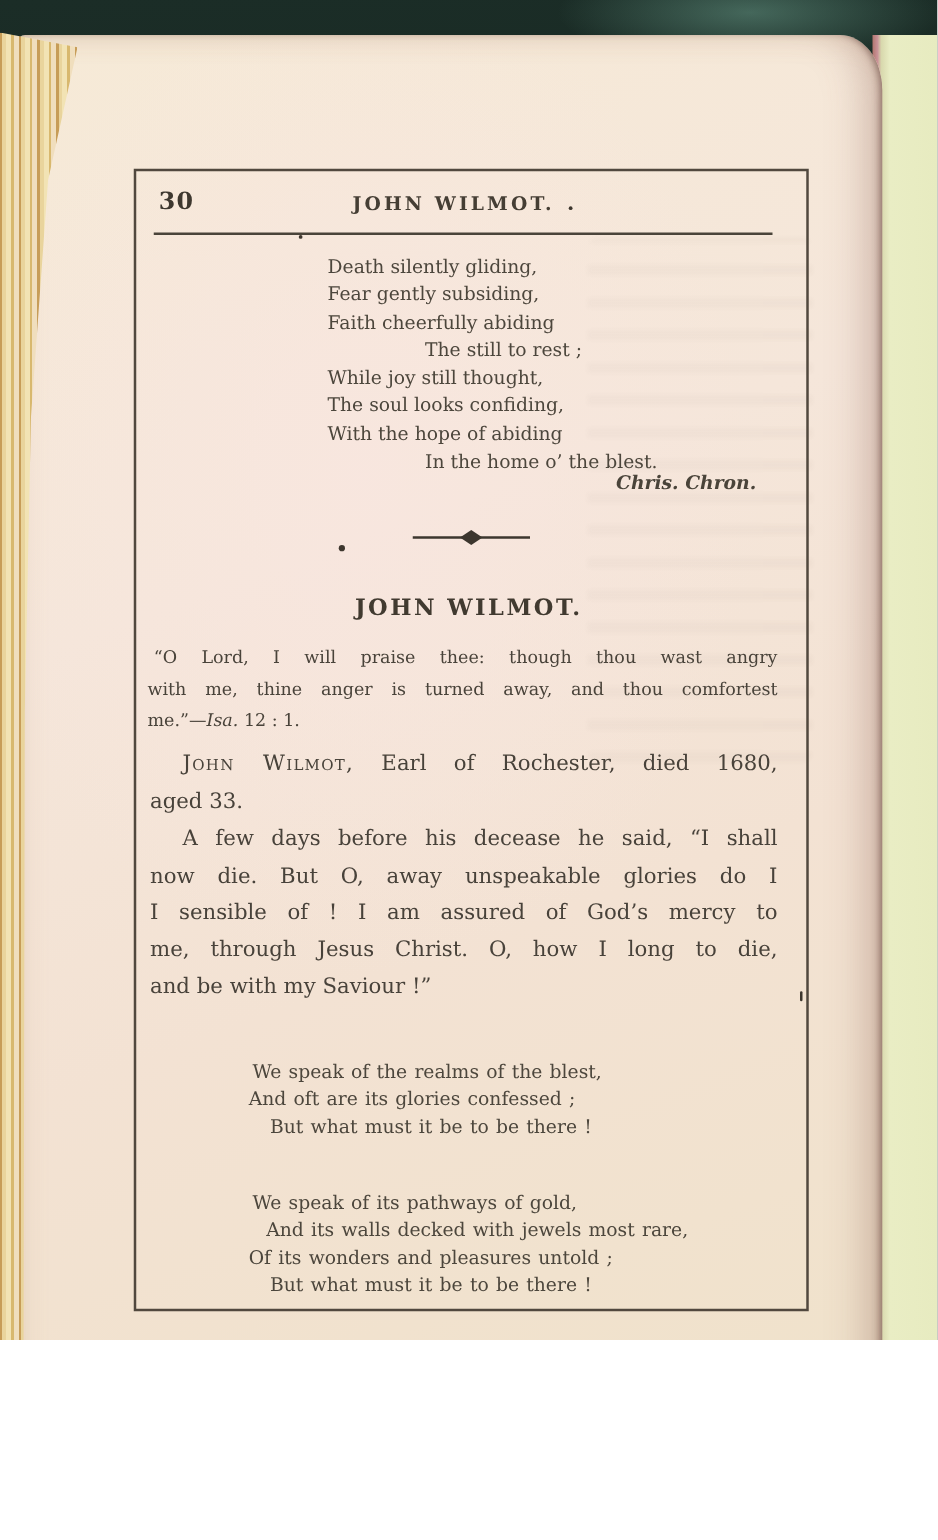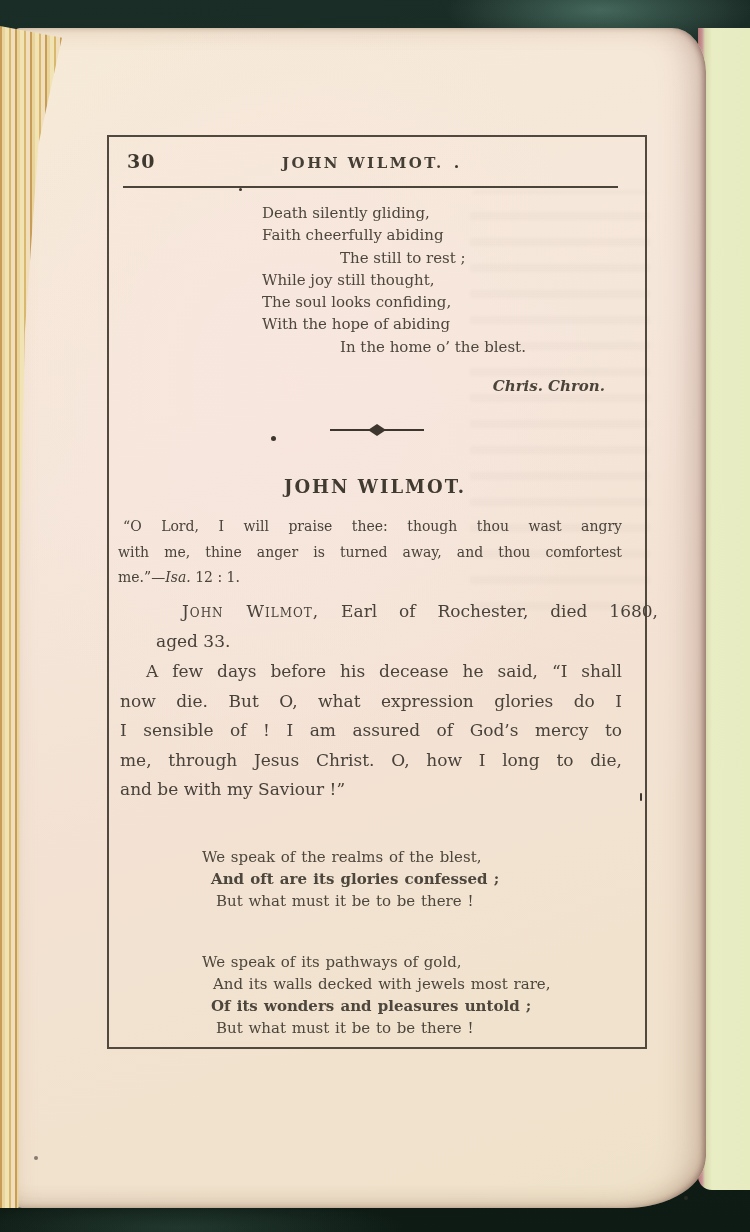--- a/index.html
+++ b/index.html
@@ -1,17 +1,17 @@
 <!DOCTYPE html>
 <html><head>
 <meta charset="utf-8">
 <style>
   html,body{margin:0;padding:0;}
   #screen{
-    position:relative; width:750px; height:1232px; overflow:hidden;
+    position:relative; width:750px; height:1072px; overflow:hidden;
     background:
       radial-gradient(ellipse 220px 60px at 600px 10px, rgba(120,175,155,.45), transparent 70%),
       radial-gradient(ellipse 300px 40px at 180px 1228px, rgba(70,110,95,.35), transparent 75%),
       linear-gradient(178deg, #1b2d27 0%, #132119 55%, #0e1b15 100%);
     font-family:"DejaVu Serif", serif;
   }
   
   .next-page{
     position:absolute; left:698px; top:28px; width:52px; height:1162px;
     background:linear-gradient(90deg, #b2766f 0px, #c99297 4px, #d8d8ad 7px, #e9edc4 14px, #e7ebc0 100%);
@@ -71,35 +71,35 @@
     font-size:18px; font-weight:bold; color:#413a30; letter-spacing:2px;
   }
   .epigraph{
     position:absolute; left:118px; top:514px; width:504px;
     font-size:14px; line-height:25.5px; color:#49433a;
   }
   .body-block{
     position:absolute; left:120px; width:502px;
     font-size:17px; color:#48423a;
   }
-  .para1{top:596px; line-height:30px;margin-left:36px;}
+  .para1{top:596px; line-height:30px;}
   .para2{top:657px; line-height:29.6px;}
   .just{text-align:justify; text-align-last:justify;}
   .ind{text-indent:26px;}
   .it{font-style:italic;}
   .sc{font-variant:small-caps; letter-spacing:1px;}
   .hymn{
     position:absolute; left:198px; width:420px;
     font-size:15px; line-height:22px; color:#4c463c; white-space:nowrap; word-spacing:1px;
   }
   .stanza1{top:846px;}
   .stanza2{top:951px;}
   .hymn .hline.i1{margin-left:4px;}
   .hymn .hline.i2{margin-left:15px;}
-  .hymn .hline.i3{margin-left:13px;font-weight:bold;}
+  .hymn .hline.i3{margin-left:1px;}
   .hymn .hline.i4{margin-left:18px;}
   .speck{position:absolute; background:#3d362e; border-radius:50%;}
 </style>
 </head>
 <body>
 
 <div id="screen">
 
   <div class="next-page"></div>
   <div class="book-page"></div>
@@ -107,20 +107,21 @@
   <div class="ghosting"></div>
 
   <div class="text-frame"></div>
 
   <div class="page-number">30</div>
   <div class="running-head">JOHN WILMOT.</div>
   <div class="header-rule"></div>
 
   <div class="poem-top">
     <div class="pline">Death silently gliding,</div>
+    <div class="pline">Fear gently subsiding,</div>
     <div class="pline">Faith cheerfully abiding</div>
     <div class="pline ind">The still to rest ;</div>
     <div class="pline">While joy still thought,</div>
     <div class="pline">The soul looks confiding,</div>
     <div class="pline">With the hope of abiding</div>
     <div class="pline ind">In the home o’ the blest.</div>
   </div>
 
   <div class="attribution">Chris. Chron.</div>
 
@@ -137,21 +138,21 @@
     <div><span>me.”—</span><span class="it">Isa.</span><span> 12 : 1.</span></div>
   </div>
 
   <div class="body-block para1">
     <div class="just ind"><span class="sc">John Wilmot,</span><span> Earl of Rochester, died 1680,</span></div>
     <div>aged 33.</div>
   </div>
 
   <div class="body-block para2">
     <div class="just ind">A few days before his decease he said, “I shall</div>
-    <div class="just">now die. But O, what expression glories do I</div>
+    <div class="just">now die. But O, away unspeakable glories do I</div>
     <div class="just">I sensible of ! I am assured of God’s mercy to</div>
     <div class="just">me, through Jesus Christ. O, how I long to die,</div>
     <div>and be with my Saviour !”</div>
   </div>
 
   <div class="hymn stanza1">
     <div class="hline i1">We speak of the realms of the blest,</div>
     <div class="hline i3">And oft are its glories confessed ;</div>
     <div class="hline i4">But what must it be to be there !</div>
   </div>

